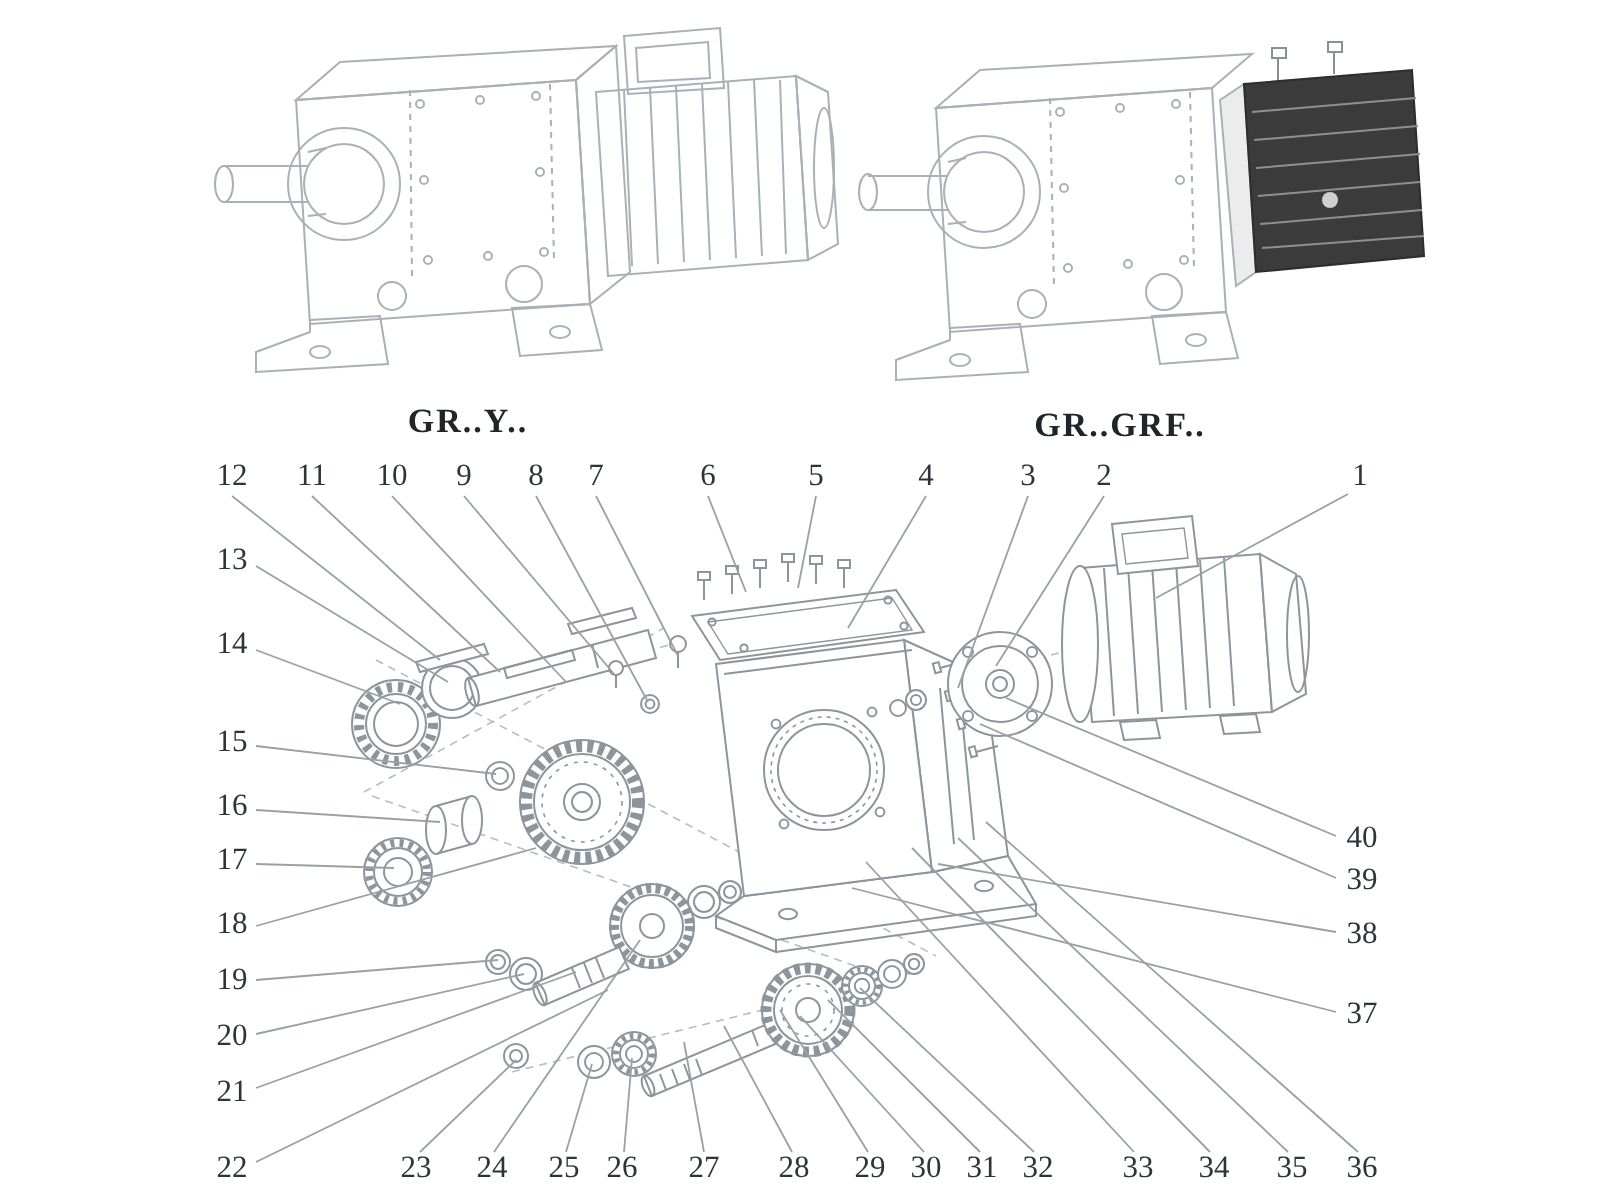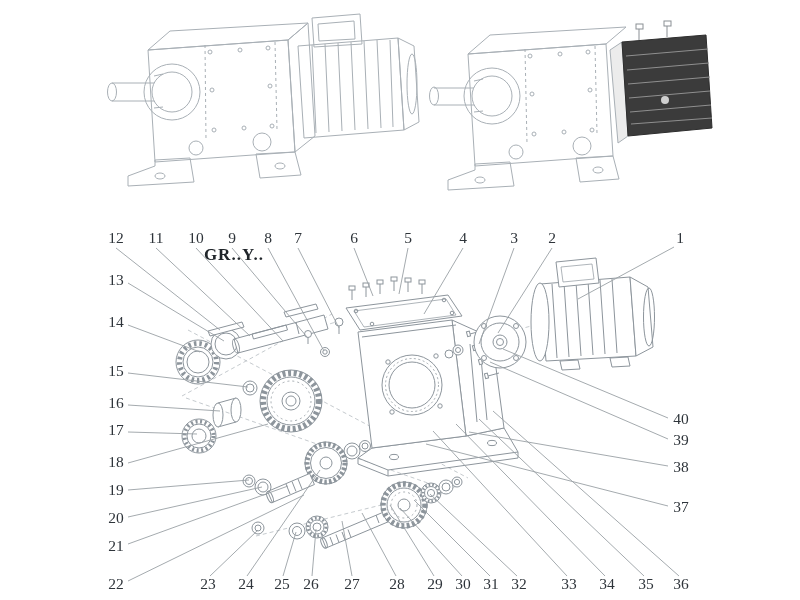--- a/index.html
+++ b/index.html
@@ -1,20 +1,20 @@
 <!DOCTYPE html>
 <html><head>
 <meta charset="utf-8">
 <style>
   html,body{margin:0;padding:0;background:#fff;}
   .stage{position:relative;width:800px;height:600px;background:#ffffff;overflow:hidden;
          font-family:"Liberation Serif",serif;}
   .stage svg{position:absolute;left:0;top:0;}
   .model-label{position:absolute;font-weight:bold;font-size:17px;letter-spacing:1px;
-               color:#20252a;text-align:center;margin-top:44px;}
+               color:#20252a;text-align:center;}
   .model-label.left{left:184px;top:201px;width:100px;}
   .model-label.right{left:502px;top:203px;width:116px;}
   #callouts text{font-family:"Liberation Serif",serif;font-size:15.5px;fill:#2e343a;}
   #callouts line{stroke:#9aa0a5;stroke-width:0.9;}
 </style>
 </head>
 <body>
 
 <div class="stage">
   <svg width="800" height="600" viewBox="0 0 800 600">
@@ -386,13 +386,14 @@
         <line x1="668" y1="466" x2="469" y2="432"></line>
         <text x="681" y="468" text-anchor="middle" dominant-baseline="middle">38</text>
         <line x1="668" y1="439" x2="490" y2="362"></line>
         <text x="681" y="441" text-anchor="middle" dominant-baseline="middle">39</text>
         <line x1="668" y1="418" x2="503" y2="349"></line>
         <text x="681" y="420" text-anchor="middle" dominant-baseline="middle">40</text>
       </g>
   </svg>
 
   <div class="model-label left">GR..Y..</div>
+  <div class="model-label right">GR..GRF..</div>
 </div>
 
 </body></html>

